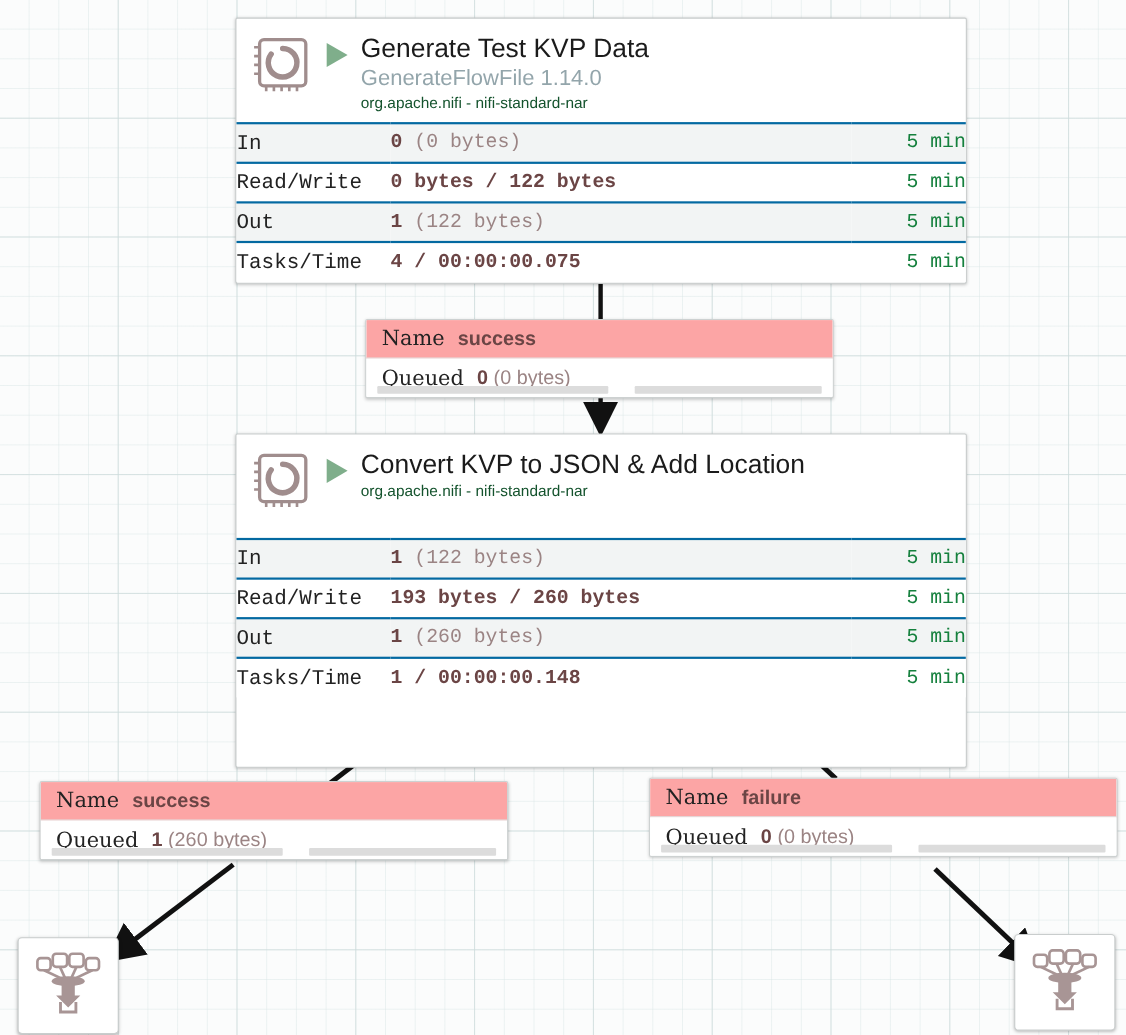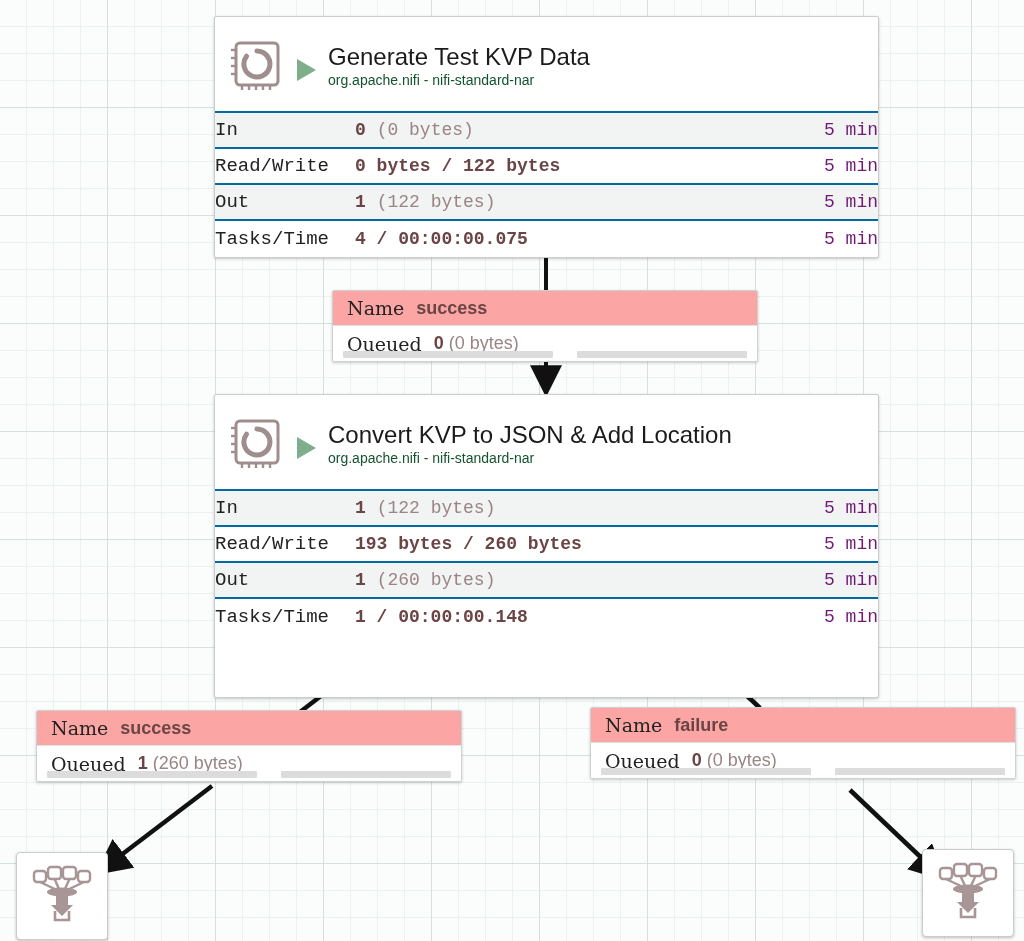--- a/index.html
+++ b/index.html
@@ -27,21 +27,21 @@
   
   .processor{
     position:absolute;
     background:#fff;
     border:1px solid #c9cdcd;
     border-radius:2px;
     box-shadow:0 1px 3px rgba(0,0,0,.22);
     box-sizing:border-box;
   }
   .proc-head{
-    display:flex;align-items:center;
+    display:flex;align-items:flex-start;
     padding:12px 10px 10px 14px;
     height:94px;box-sizing:border-box;
   }
   .chip-icon{flex:0 0 auto;width:56px;height:56px;margin-top:2px;}
   .run-tri{
     flex:0 0 auto;width:0;height:0;margin:10px 12px 0 12px;
     border-left:19px solid #7fae8b;
     border-top:11px solid transparent;
     border-bottom:11px solid transparent;
   }
@@ -74,21 +74,21 @@
     font-family:"DejaVu Serif",serif;
     font-size:19px;color:#222;white-space:nowrap;
   }
   .st-value{
     font-size:18px;color:#9c8686;white-space:nowrap;padding-left:4px;
   }
   .st-value b{color:#6b4545;font-weight:bold;}
   .st-value .dim{color:#9b8484;font-weight:normal;}
   .st-time{
     width:104px;text-align:right;padding-right:16px;
-    font-size:18px;color:#701a75;white-space:nowrap;
+    font-size:18px;color:#15803d;white-space:nowrap;
   }
 
   
   .connection{
     position:absolute;
     background:#fff;
     border:1px solid #cdd1d1;
     border-radius:2px;
     box-shadow:0 1px 3px rgba(0,0,0,.2);
     box-sizing:border-box;
@@ -166,20 +166,21 @@
           <line x1="7" y1="20" x2="2" y2="20"></line>
           <line x1="7" y1="28" x2="2" y2="28"></line>
           <line x1="7" y1="36" x2="2" y2="36"></line>
         </g>
         <path d="M28 13 A13 13 0 1 1 17.5 18.2" fill="none" stroke="#a08d8d" stroke-width="5" stroke-linecap="round"></path>
       </svg>
     </span>
     <span class="run-tri"></span>
     <span class="proc-text">
       <div class="proc-name">Generate Test KVP Data</div>
+      <div class="proc-type">GenerateFlowFile 1.14.0</div>
       <div class="proc-bundle">org.apache.nifi - nifi-standard-nar</div>
     </span>
   </div>
   <table class="stats">
     <tbody>
         <tr class="odd">
       <td class="st-label">In</td>
       <td class="st-value"><b>0</b> <span class="dim">(0 bytes)</span></td>
       <td class="st-time">5 min</td>
     </tr>

